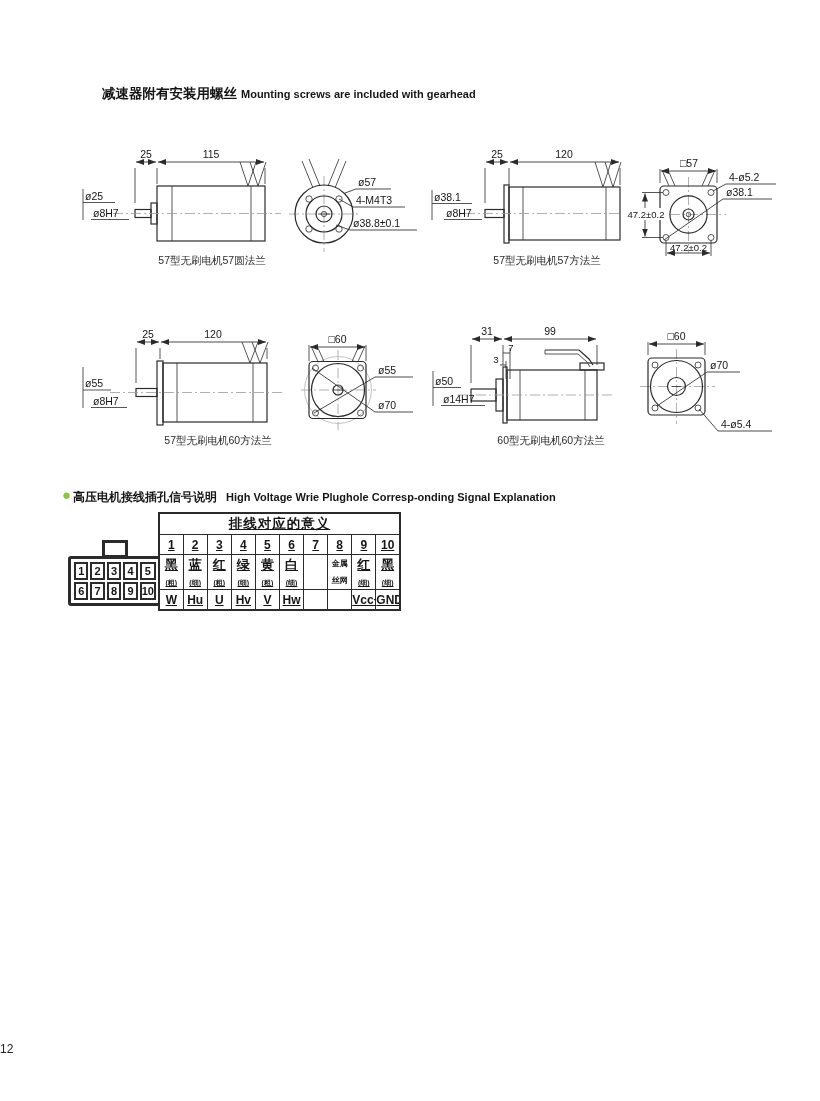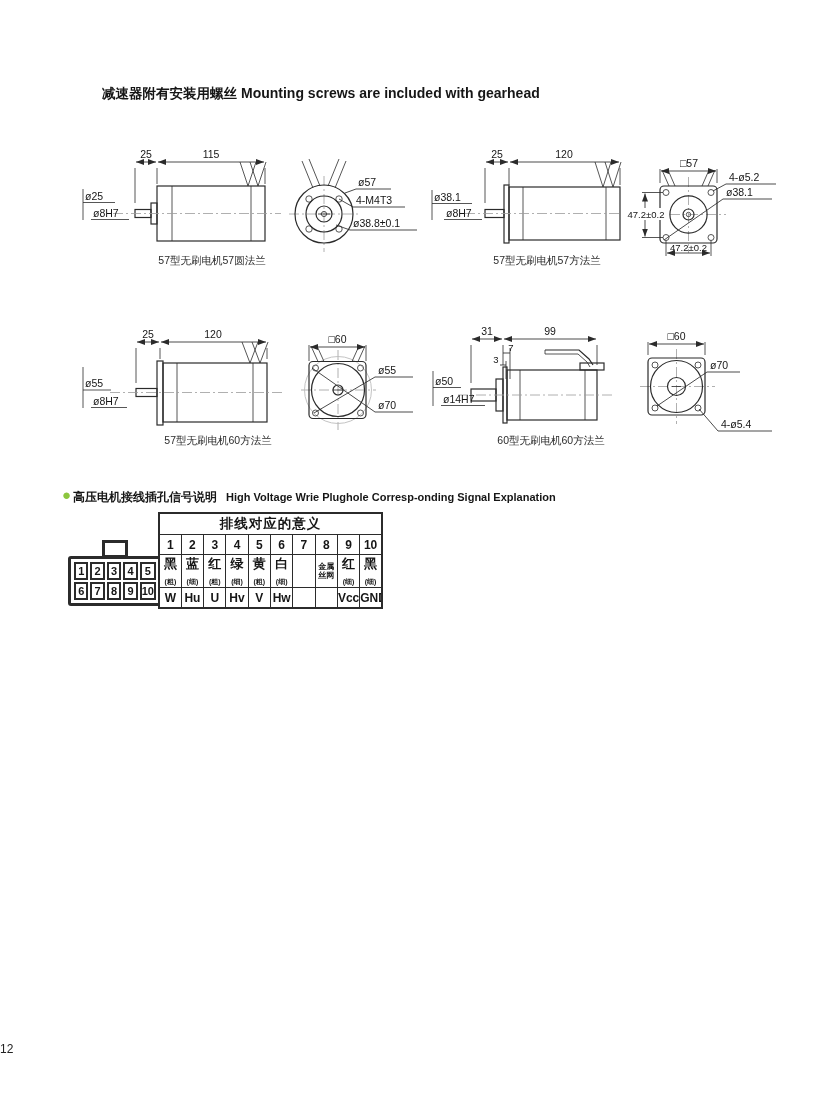--- a/index.html
+++ b/index.html
@@ -4,50 +4,50 @@
 <style>
   html,body{margin:0;padding:0;background:#ffffff;}
   #page{position:relative;width:820px;height:1101px;background:#fff;overflow:hidden;
         font-family:"Liberation Sans",sans-serif;color:#161616;}
   
   .sec-head{position:absolute;white-space:nowrap;}
   .bullet{color:#8cc63e;font-size:15px;vertical-align:1px;margin-right:2px;}
   .t-zh-big{font-size:19px;font-weight:bold;letter-spacing:.5px;}
   .t-en-big{font-size:11.5px;font-weight:bold;margin-left:4px;}
   .t-zh-sub{font-size:13.5px;font-weight:bold;margin-left:40px;}
-  .t-en-sub{font-size:14px;font-weight:bold;margin-left:4px;}
+  .t-en-sub{font-size:11px;font-weight:bold;margin-left:4px;}
   .t-zh-sec{font-size:12px;font-weight:bold;}
   .t-en-sec{font-size:11px;font-weight:bold;margin-left:9px;}
   
   svg{position:absolute;overflow:visible;}
   svg .s{stroke:#2b2b2b;stroke-width:1.2;fill:none;}
   svg .t{stroke:#2b2b2b;stroke-width:.8;fill:none;}
   svg .dl{stroke:#2b2b2b;stroke-width:.85;fill:none;}
   svg .cl{stroke:#9c9c9c;stroke-width:.8;fill:none;stroke-dasharray:10 3 2 3;}
   svg .ph{stroke:#bcbcbc;stroke-width:.9;fill:none;}
   svg text{fill:#161616;font-family:"Liberation Sans",sans-serif;font-size:10.5px;}
   svg text.sm{font-size:9.5px;}
   svg text.cap{font-size:10.5px;fill:#2b2b2b;}
   
   .connector{position:absolute;width:94px;}
   .latch{width:20px;height:12px;border:3px solid #2b2b2b;margin-left:34px;background:#fff;}
   .conn-body{border:3px solid #2b2b2b;border-radius:3px;background:#fff;margin-top:-2px;
              padding:3px 3px;display:grid;grid-template-columns:repeat(5,1fr);gap:2px;}
   .pin{border:2px solid #2b2b2b;height:14px;line-height:14px;text-align:center;
        font-size:11px;font-weight:bold;}
   
-  table.sig{position:absolute;border-collapse:collapse;table-layout:fixed;width:225px;
-            border:2px solid #2b2b2b;background:#fff;}
+  table.sig{position:absolute;border-collapse:collapse;table-layout:fixed;width:243px;
+            border:2px solid #2b2b2b;background:#fff;text-decoration:underline;}
   table.sig td{border:1px solid #2b2b2b;text-align:center;padding:0;height:19px;
                font-size:12px;font-weight:bold;overflow:hidden;}
   table.sig td.title{font-size:13.5px;height:20px;letter-spacing:1px;}
   table.sig td.color{height:27px;}
   .cmain{font-size:13px;font-weight:bold;}
   .csub{font-size:7px;font-weight:bold;}
-  .mesh{display:inline-block;font-size:8px;line-height:9px;font-weight:bold;width:20px;}
+  .mesh{display:inline-block;font-size:8px;line-height:17px;font-weight:bold;width:20px;}
   td.tiny{font-size:7px;}
   td.small{font-size:9px;}
   .footer{position:absolute;width:100%;text-align:left;font-size:12px;color:#222;}
 </style>
 </head>
 <body>
 
 <div id="page">
 
   <div class="sec-head" style="left:62px;top:84px">

